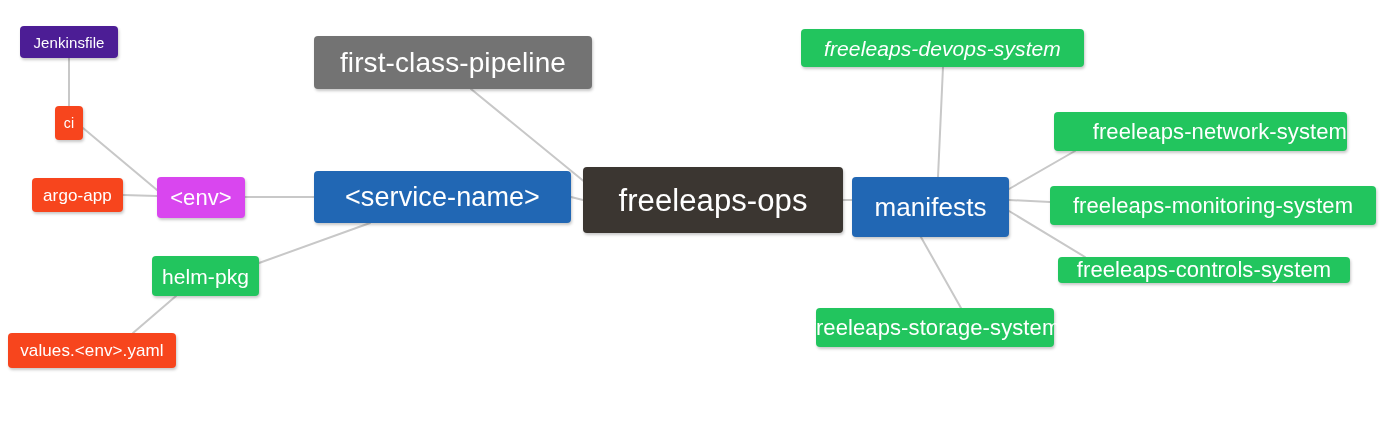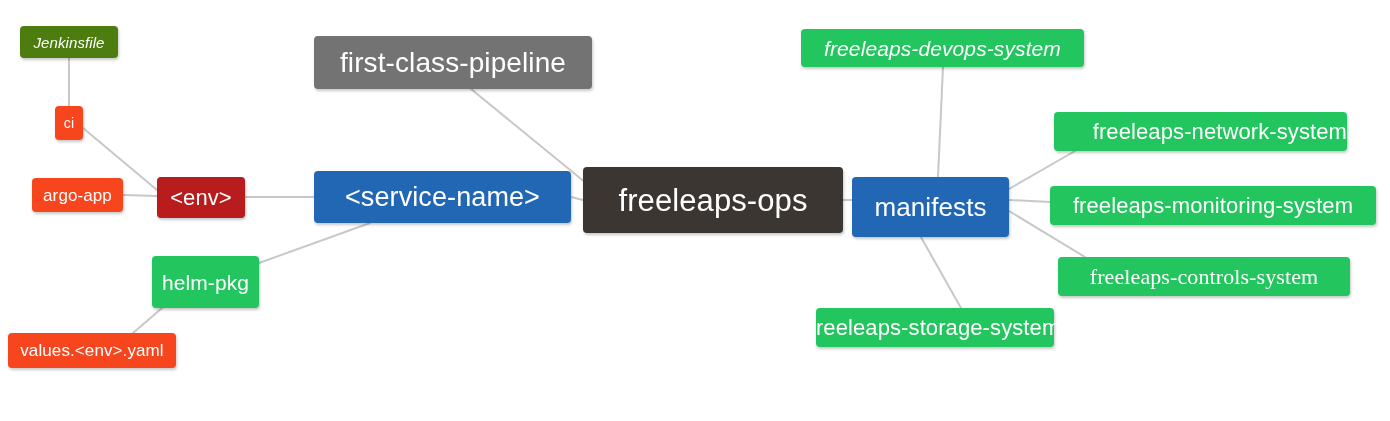--- a/index.html
+++ b/index.html
@@ -68,47 +68,47 @@
       </div>
       <div class="node" style="left: 314px; top: 171px; width: 257px; height: 52px; background: rgb(33, 103, 180); border-radius: 4px; font-size: 27px;">
         <span class="node-label">&lt;service-name&gt;</span>
       </div>
       <div class="node" style="left: 314px; top: 36px; width: 278px; height: 53px; background: #737373; border-radius: 4px; font-size: 28px;">
         <span class="node-label">first-class-pipeline</span>
       </div>
       <div class="node" style="left: 852px; top: 177px; width: 157px; height: 60px; background: rgb(33, 103, 180); border-radius: 4px; font-size: 26px;">
         <span class="node-label">manifests</span>
       </div>
-      <div class="node" style="left: 157px; top: 177px; width: 88px; height: 41px; background: #b91c1c; border-radius: 4px; font-size: 22px;">
+      <div class="node" style="left: 157px; top: 177px; width: 88px; height: 41px; background: #d946ef; border-radius: 4px; font-size: 22px;">
         <span class="node-label">&lt;env&gt;</span>
       </div>
-      <div class="node" style="left: 152px; top: 256px; width: 107px; height: 52px; background: rgb(34, 197, 94); border-radius: 4px; font-size: 21px; text-align: center;">
+      <div class="node" style="left: 152px; top: 256px; width: 107px; height: 40px; background: rgb(34, 197, 94); border-radius: 4px; font-size: 21px; text-align: center;">
         <span class="node-label">helm-pkg</span>
       </div>
-      <div class="node" style="left: 20px; top: 26px; width: 98px; height: 32px; background: #4d7c0f; border-radius: 4px; font-size: 15px; font-style: italic;">
+      <div class="node" style="left: 20px; top: 26px; width: 98px; height: 32px; background: #4c1d95; border-radius: 4px; font-size: 15px;">
         <span class="node-label">Jenkinsfile</span>
       </div>
       <div class="node" style="left: 55px; top: 106px; width: 28px; height: 34px; background: rgb(247, 69, 29); border-radius: 4px; font-size: 14px;">
         <span class="node-label">ci</span>
       </div>
       <div class="node" style="left: 32px; top: 178px; width: 91px; height: 34px; background: rgb(247, 69, 29); border-radius: 4px; font-size: 17px;">
         <span class="node-label">argo-app</span>
       </div>
       <div class="node" style="left: 8px; top: 333px; width: 168px; height: 35px; background: rgb(247, 69, 29); border-radius: 4px; font-size: 17px;">
         <span class="node-label">values.&lt;env&gt;.yaml</span>
       </div>
       <div class="node" style="left: 801px; top: 29px; width: 283px; height: 38px; background: rgb(34, 197, 94); border-radius: 4px; font-size: 21px; font-style: italic;">
         <span class="node-label">freeleaps-devops-system</span>
       </div>
       <div class="node" style="left: 1054px; top: 112px; width: 293px; height: 39px; background: rgb(34, 197, 94); border-radius: 4px; font-size: 22px; justify-content: flex-end;">
         <span class="node-label">freeleaps-network-system</span>
       </div>
       <div class="node" style="left: 1050px; top: 186px; width: 326px; height: 39px; background: rgb(34, 197, 94); border-radius: 4px; font-size: 22px;">
         <span class="node-label">freeleaps-monitoring-system</span>
       </div>
-      <div class="node" style="left: 1058px; top: 257px; width: 292px; height: 39px; background: rgb(34, 197, 94); border-radius: 4px; font-size: 22px; font-family: Liberation Serif, serif;">
+      <div class="node" style="left: 1058px; top: 257px; width: 292px; height: 26px; background: rgb(34, 197, 94); border-radius: 4px; font-size: 22px;">
         <span class="node-label">freeleaps-controls-system</span>
       </div>
       <div class="node" style="left: 816px; top: 308px; width: 238px; height: 39px; background: rgb(34, 197, 94); border-radius: 4px; font-size: 22px;">
         <span class="node-label">freeleaps-storage-system</span>
       </div>
     </div>
 </div>
 
 </body></html>

